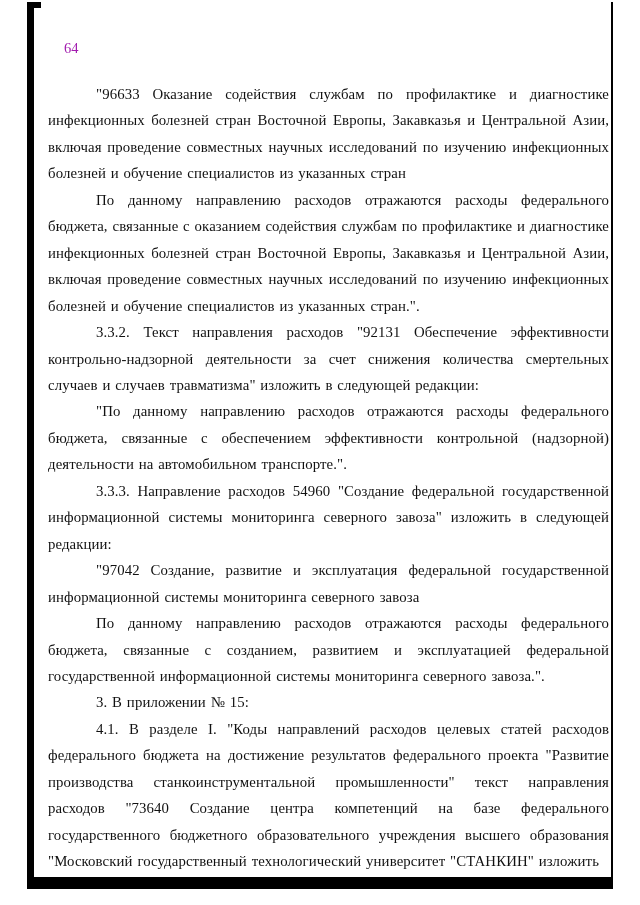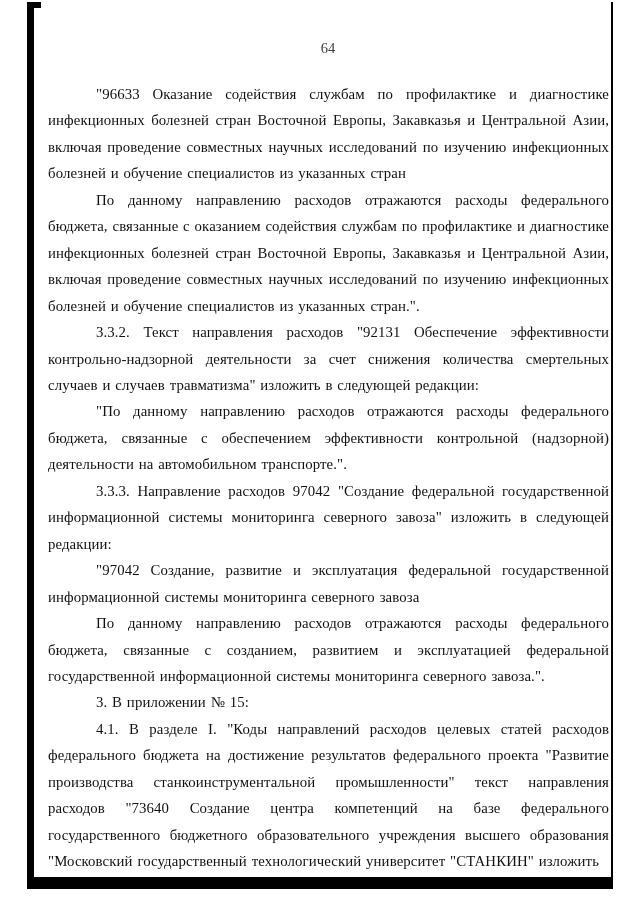--- a/index.html
+++ b/index.html
@@ -50,25 +50,24 @@
     position: absolute;
     left: 27px;
     top: 2px;
     width: 14px;
     height: 6px;
     background: #000000;
   }
   .page-number {
     position: absolute;
     top: 40px;
-    left: 48px;
+    left: 64px;
     width: 560px;
-    text-align: center;
     font-size: 14.5px;
-    color: #404040;
+    color: #a21caf;
   }
   .content {
     position: absolute;
     top: 81px;
     left: 48px;
     width: 561px;
     height: 794px;
     overflow: hidden;
   }
   .para {
@@ -92,20 +91,20 @@
   <div class="scan-right"></div>
   <div class="scan-top-tick"></div>
 
   <div class="page-number">64</div>
 
   <div class="content">
     <p class="para">"96633 Оказание содействия службам по профилактике и диагностике инфекционных болезней стран Восточной Европы, Закавказья и Центральной Азии, включая проведение совместных научных исследований по изучению инфекционных болезней и обучение специалистов из указанных стран</p>
     <p class="para">По данному направлению расходов отражаются расходы федерального бюджета, связанные с оказанием содействия службам по профилактике и диагностике инфекционных болезней стран Восточной Европы, Закавказья и Центральной Азии, включая проведение совместных научных исследований по изучению инфекционных болезней и обучение специалистов из указанных стран.".</p>
     <p class="para">3.3.2. Текст направления расходов "92131 Обеспечение эффективности контрольно-надзорной деятельности за счет снижения количества смертельных случаев и случаев травматизма" изложить в следующей редакции:</p>
     <p class="para">"По данному направлению расходов отражаются расходы федерального бюджета, связанные с обеспечением эффективности контрольной (надзорной) деятельности на автомобильном транспорте.".</p>
-    <p class="para">3.3.3. Направление расходов 97042 "Создание федеральной государственной информационной системы мониторинга северного завоза" изложить в следующей редакции:</p>
+    <p class="para">3.3.3. Направление расходов 54960 "Создание федеральной государственной информационной системы мониторинга северного завоза" изложить в следующей редакции:</p>
     <p class="para">"97042 Создание, развитие и эксплуатация федеральной государственной информационной системы мониторинга северного завоза</p>
     <p class="para">По данному направлению расходов отражаются расходы федерального бюджета, связанные с созданием, развитием и эксплуатацией федеральной государственной информационной системы мониторинга северного завоза.".</p>
     <p class="para">3. В приложении № 15:</p>
     <p class="para">4.1. В разделе I. "Коды направлений расходов целевых статей расходов федерального бюджета на достижение результатов федерального проекта "Развитие производства станкоинструментальной промышленности" текст направления расходов "73640 Создание центра компетенций на базе федерального государственного бюджетного образовательного учреждения высшего образования "Московский государственный технологический университет "СТАНКИН" изложить</p>
   </div>
 
 </div>
 
 </body></html>

